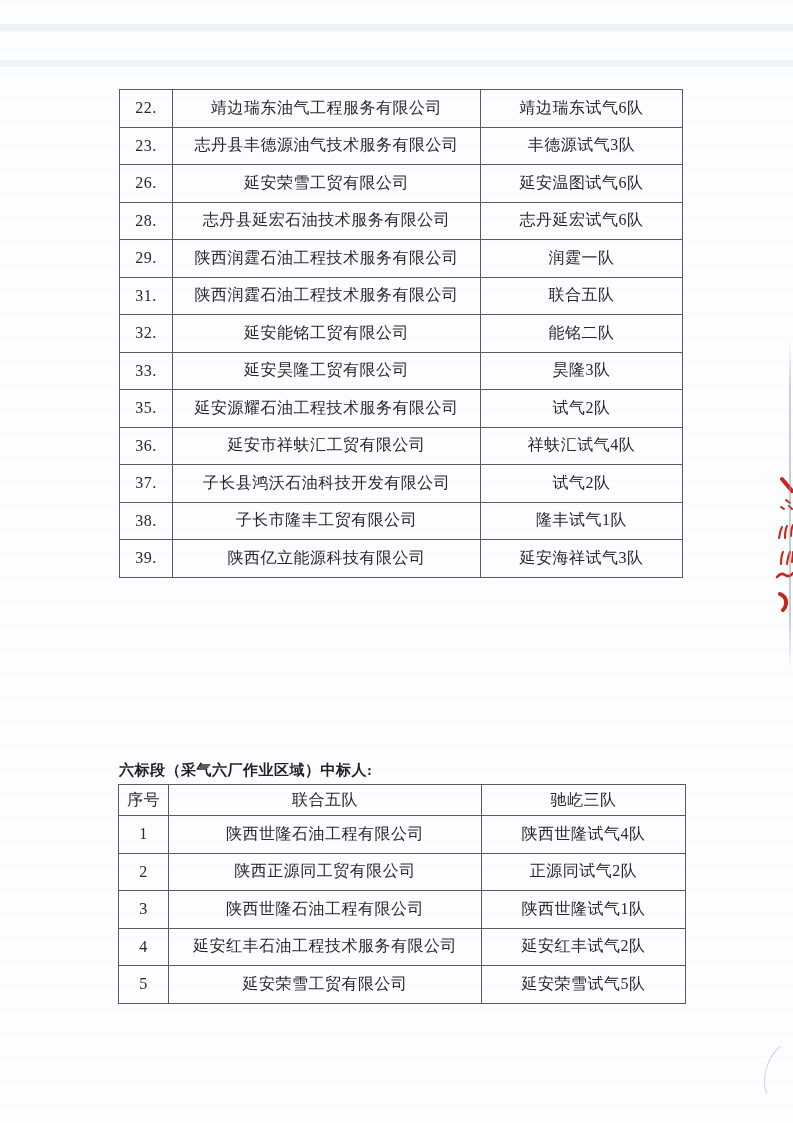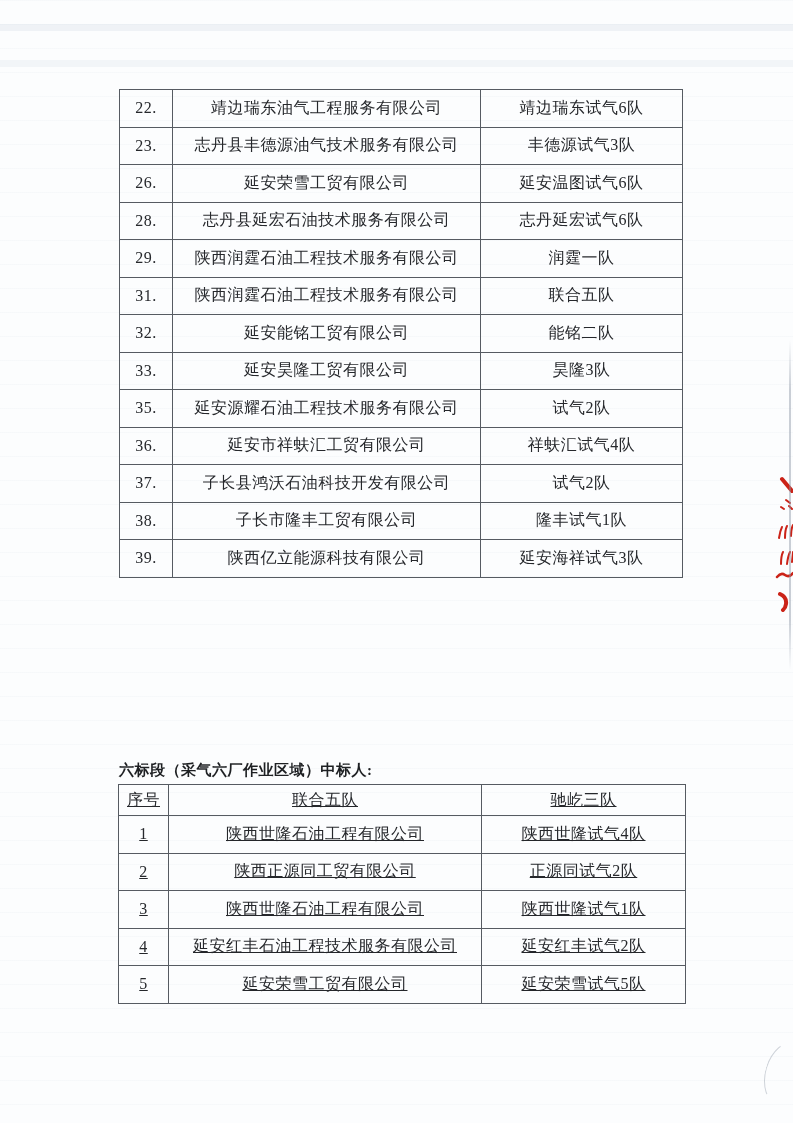--- a/index.html
+++ b/index.html
@@ -30,21 +30,21 @@
   }
   .t1{left:119px;top:89px;width:563px;}
   .t1 td{height:36.5px;}
   .t1 col.c-no{width:53px;} .t1 col.c-co{width:308px;} .t1 col.c-tm{width:202px;}
 
   .heading{
     position:absolute;left:119px;top:761px;
     font-size:15px;font-weight:bold;color:#1e2023;letter-spacing:0.5px;
   }
 
-  .t2{left:118px;top:784px;width:567px;text-decoration:underline;}
+  .t2{left:118px;top:784px;width:567px;}
   .t2 th{height:30px;font-weight:normal;}
   .t2 td{height:36.5px;}
   .t2 col.c-no{width:50px;} .t2 col.c-co{width:313px;} .t2 col.c-tm{width:204px;}
 
   .seal{position:absolute;left:773px;top:476px;}
   .edge-shadow{
     position:absolute;right:2px;top:340px;height:330px;width:2px;
     background:linear-gradient(180deg,rgba(140,150,165,0) 0%,rgba(140,150,165,0.45) 15%,rgba(140,150,165,0.45) 85%,rgba(140,150,165,0) 100%);
     pointer-events:none;
   }

